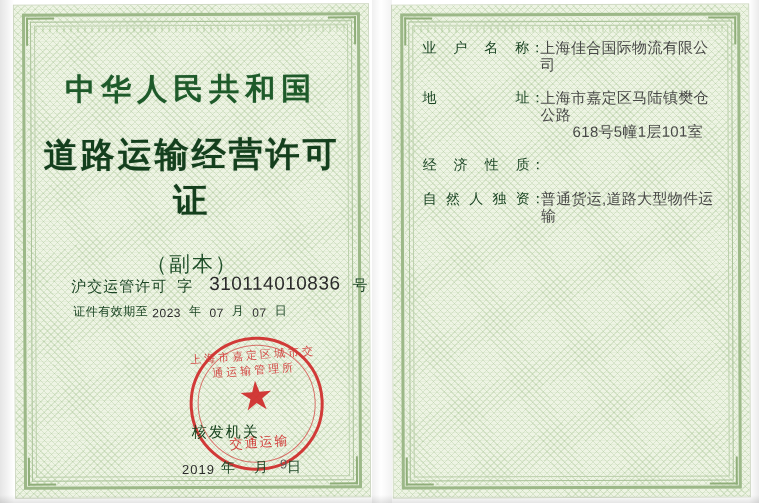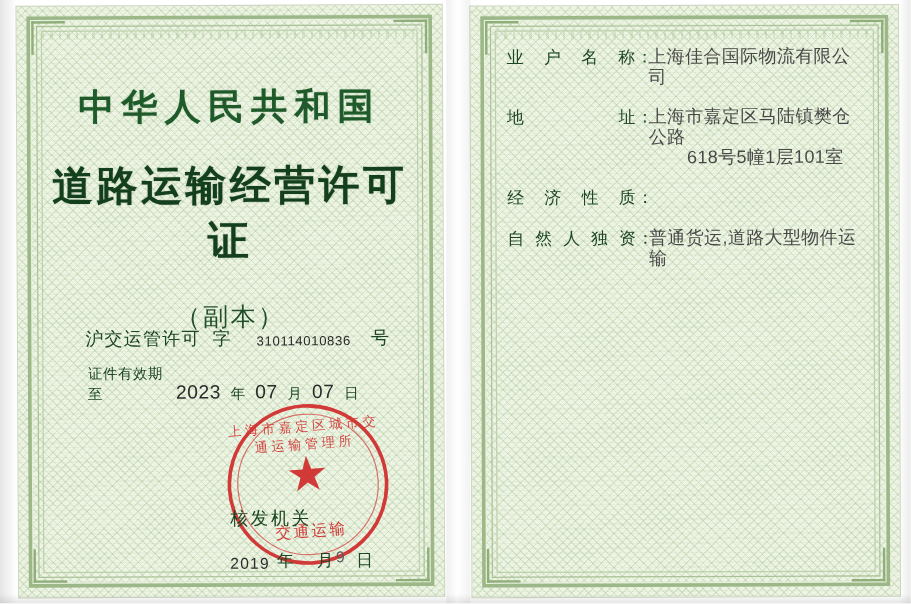--- a/index.html
+++ b/index.html
@@ -123,42 +123,42 @@
     font-size: 15px;
     color: #1b4524;
     letter-spacing: 1px;
   }
   .licence-row .lbl { white-space: nowrap; }
   .licence-row .zi { margin: 0 16px 0 10px; }
   .licence-row .num {
     flex: 1;
     text-align: center;
     font-family: "Liberation Sans", sans-serif;
-    font-size: 11px;
+    font-size: 19px;
     color: #2a2a2a;
     border-bottom: 1px solid transparent;
     letter-spacing: 0.5px;
   }
   .licence-row .hao { margin-left: 12px; }
 
   .validity-row {
     position: absolute;
     left: 32px;
     right: 40px;
     top: 272px;
     display: flex;
     align-items: flex-end;
     font-family: "Liberation Serif", serif;
     font-size: 12px;
     color: #1b4524;
     letter-spacing: 0.5px;
   }
   .validity-row .val {
     font-family: "Liberation Sans", sans-serif;
-    font-size: 16px;
+    font-size: 12px;
     color: #2b2b2b;
     padding: 0 4px;
   }
   .validity-row .unit { padding: 0 4px; }
 
   
   .seal {
     position: absolute;
     left: 148px;
     top: 306px;
@@ -219,20 +219,21 @@
     position: absolute;
     left: 150px;
     right: 34px;
     top: 428px;
     display: flex;
     align-items: flex-end;
     font-family: "Liberation Serif", serif;
     font-size: 14px;
     color: #1b4524;
     letter-spacing: 1px;
+    justify-content: center;
   }
   .date-row .y {
     font-family: "Liberation Sans", sans-serif;
     font-size: 13px;
     color: #2b2b2b;
     margin-right: 6px;
   }
   .date-row .unit { margin: 0 18px 0 0; }
   .date-row .mark {
     position: absolute;

